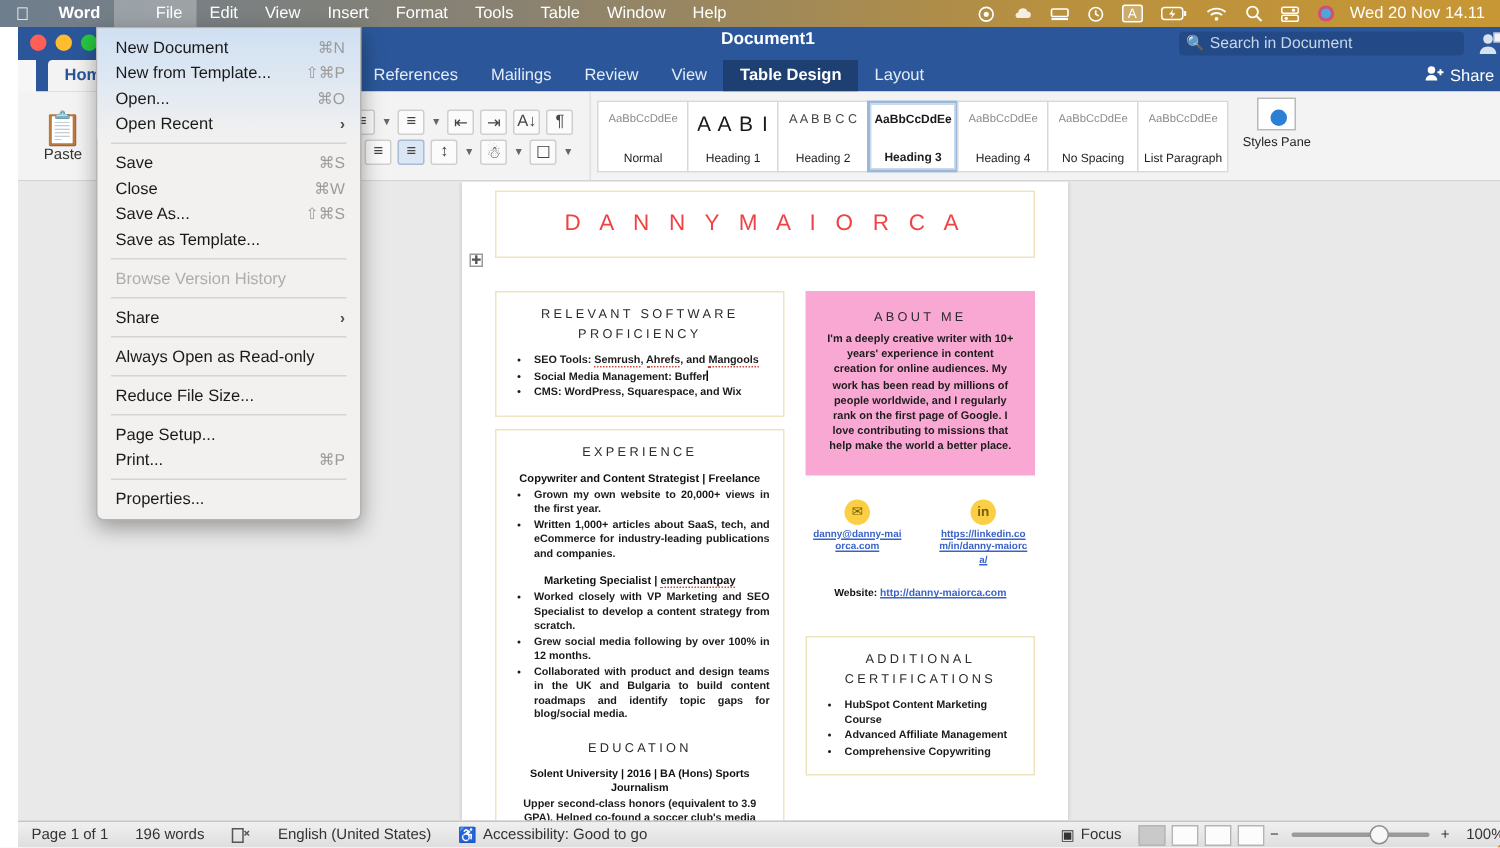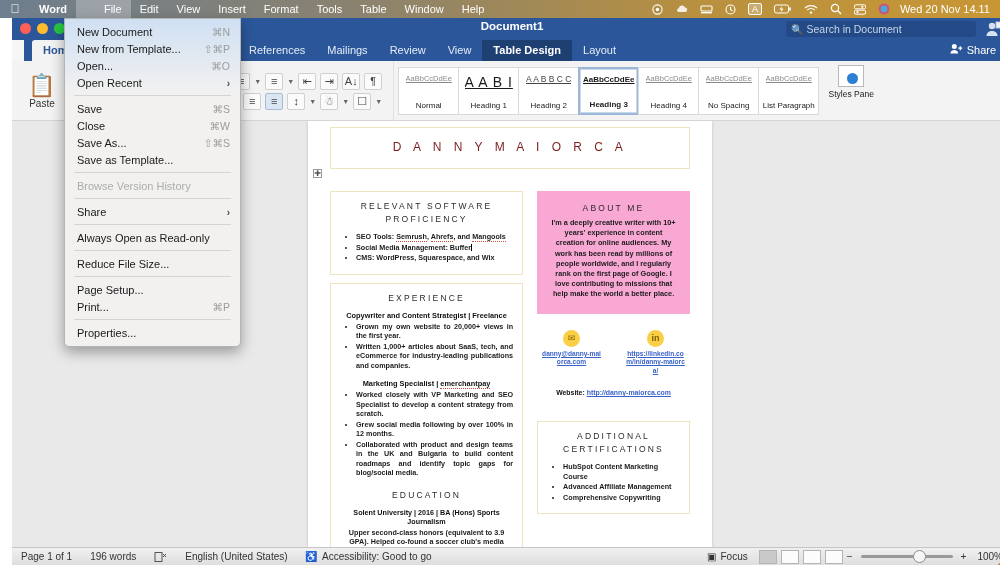--- a/index.html
+++ b/index.html
@@ -87,21 +87,21 @@
   .caret { font-size:7px; color:#666; width:7px; text-align:center; }
 
   
   .gallery { display:flex; align-items:center; gap:0; padding:2px 4px; height:60px; }
   .sty {
     width:61px; height:48px; border:1px solid #d9d9d9; background:#fff;
     display:flex; flex-direction:column; align-items:center; justify-content:space-between;
     margin-right:-1px; padding-top:6px;
   }
   .sty.sel { border:2px solid #9db7d8; box-shadow:0 0 0 1px #c9d9ec inset; }
-  .sty .prev { font-size:7.5px; color:#8a8a8a; white-space:nowrap; overflow:hidden;text-decoration:underline; }
+  .sty .prev { font-size:7.5px; color:#8a8a8a; white-space:nowrap; overflow:hidden; }
   .sty .prev.h1 { font-size:14px; color:#1a1a1a; letter-spacing:1px; }
   .sty .prev.h2 { font-size:8.5px; color:#444; }
   .sty .prev.h3 { font-size:8px; color:#1a1a1a; font-weight:bold; }
   .sty .nm { font-size:8px; color:#222; width:100%; text-align:center; padding-bottom:4px; }
   .sty.sel .nm { font-weight:bold; }
   .stylespane {
     width:48px; height:56px; display:flex; flex-direction:column; align-items:center;
     justify-content:flex-start; font-size:8.5px; color:#222; text-align:center; padding-top:2px;
   }
   .spico { width:26px; height:22px; border:1px solid #b9b9b9; background:#fff; position:relative; margin-bottom:2px;}
@@ -114,21 +114,21 @@
   }
   .page {
     position:absolute; left:296px; top:0; width:404px; height:426px;
     background:#fff; box-shadow:0 0 3px rgba(0,0,0,0.18);
     padding: 6px 22px 0 22px;
   }
   .namebox {
     border:1px solid #efe3c0; border-bottom:1px solid #efe3c0;
     padding:12px 0 14px 0; text-align:center;
   }
-  .name { font-size:12px; letter-spacing:4.5px; color:#7f1d1d; font-family:"Liberation Sans", sans-serif; }
+  .name { font-size:15px; letter-spacing:4.5px; color:#ef4444; font-family:"Liberation Sans", sans-serif; }
   .tblhandle {
     position:absolute; left:5px; top:48px; width:9px; height:9px;
     border:1px solid #9a9a9a; color:#555; font-size:8px; line-height:8px; text-align:center; background:#fff;
   }
   .cols { display:flex; gap:14px; margin-top:22px; }
   .colL { width:202px; }
   .colR { width:160px; }
 
   .cardbox { border:1px solid #efe3c0; padding:8px 9px 10px 9px; background:#fff; }
   .secthead {

